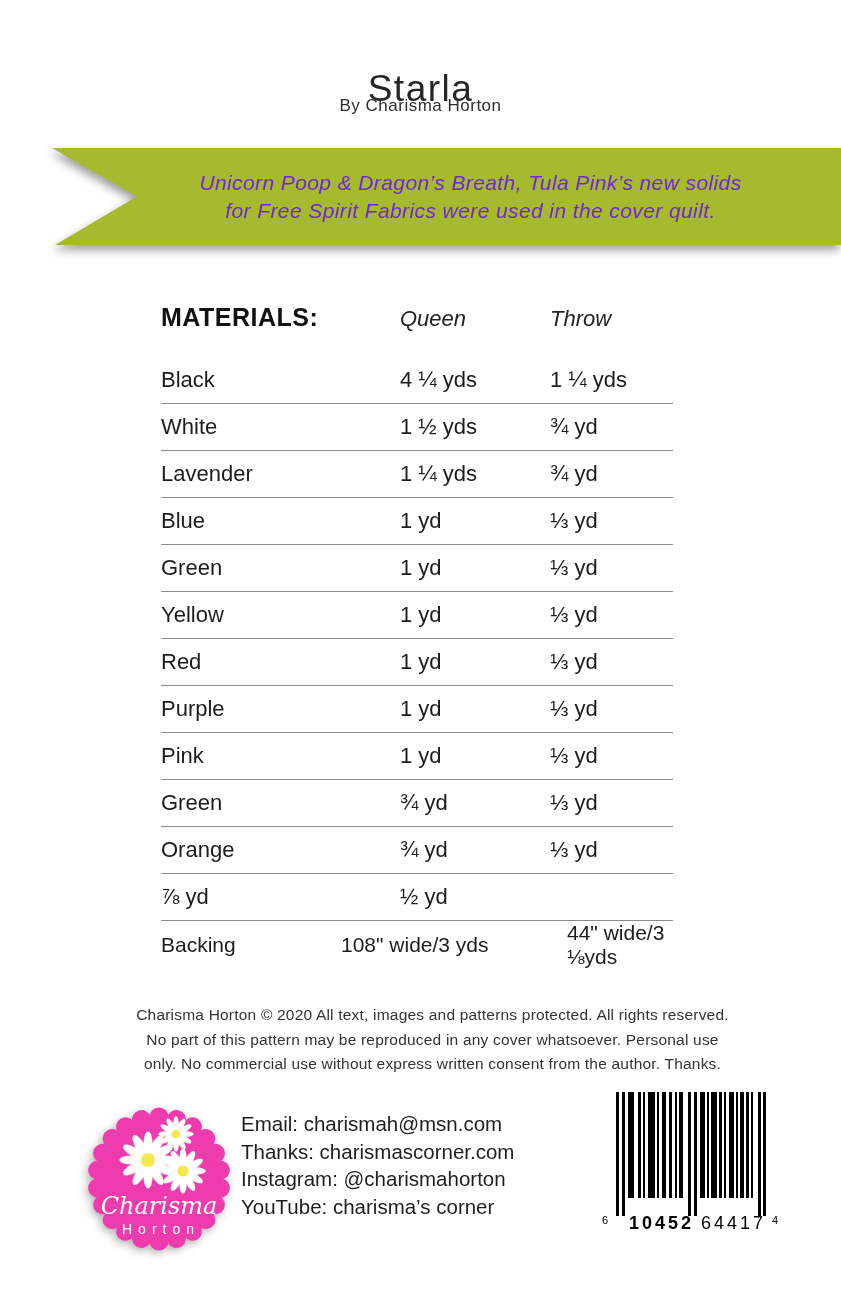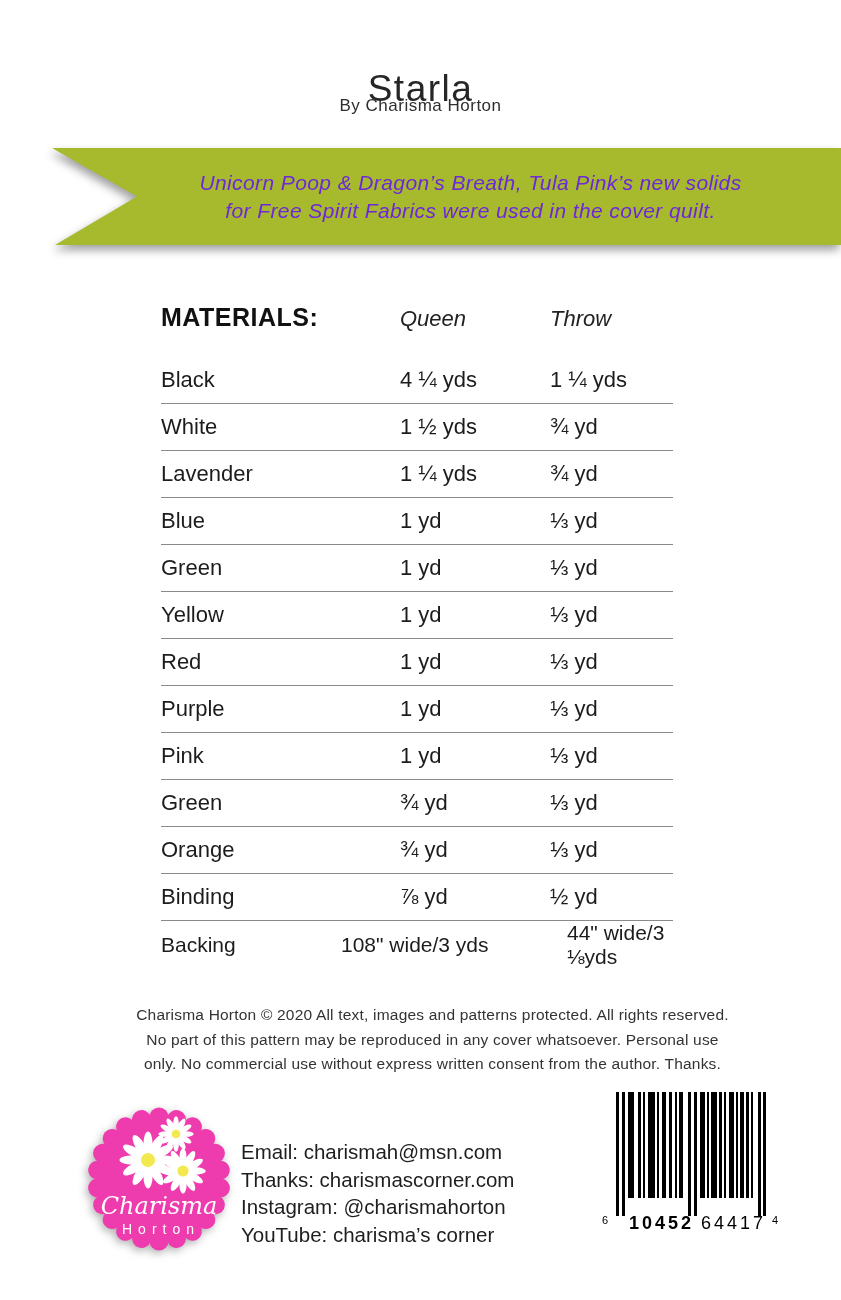--- a/index.html
+++ b/index.html
@@ -33,21 +33,21 @@
   .m-row:last-child { border-bottom:none; grid-template-columns:144px 190px auto; font-size:21px;gap:36px; }
 
   
   .copyright { position:absolute; top:1003px; left:0; width:100%; text-align:center;
                font-size:15.5px; line-height:24.5px; color:#333; letter-spacing:.2px;padding-left:24px; }
 
   
   .logo { position:absolute; left:76px; top:1096px; width:166px; height:166px;
           filter:drop-shadow(-2px 3px 4px rgba(0,0,0,0.3)); }
   .contact { position:absolute; left:241px; top:1110px; font-size:20.5px; line-height:27.5px;
-             color:#1e1e1e;margin-top:28px; }
+             color:#1e1e1e; }
   .barcode { position:absolute; left:602px; top:1092px; width:176px; height:142px; }
   .barcode svg { position:absolute; left:10px; top:0; }
   .bc-num-sm { position:absolute; bottom:8px; font-size:11px; color:#000; }
   .bc-n6 { left:0; }
   .bc-n4 { right:0; }
   .bc-num { position:absolute; bottom:0; font-size:18px; letter-spacing:3px; text-align:center;
             background:#fff; padding:0 1px; color:#000; }
   .bc-g1 { left:26px; width:58px;font-weight:bold; }
   .bc-g2 { left:98px; width:58px; }
 </style>
@@ -135,21 +135,20 @@
           <div>⅓ yd</div>
         </div>
 
         <div class="m-row">
           <div>Orange</div>
           <div>¾ yd</div>
           <div>⅓ yd</div>
         </div>
 
         <div class="m-row">
-          <div>Binding</div>
           <div>⅞ yd</div>
           <div>½ yd</div>
         </div>
 
         <div class="m-row">
           <div>Backing</div>
           <div>108" wide/3 yds</div>
           <div>44" wide/3 ⅛yds</div>
         </div>
       </div>

